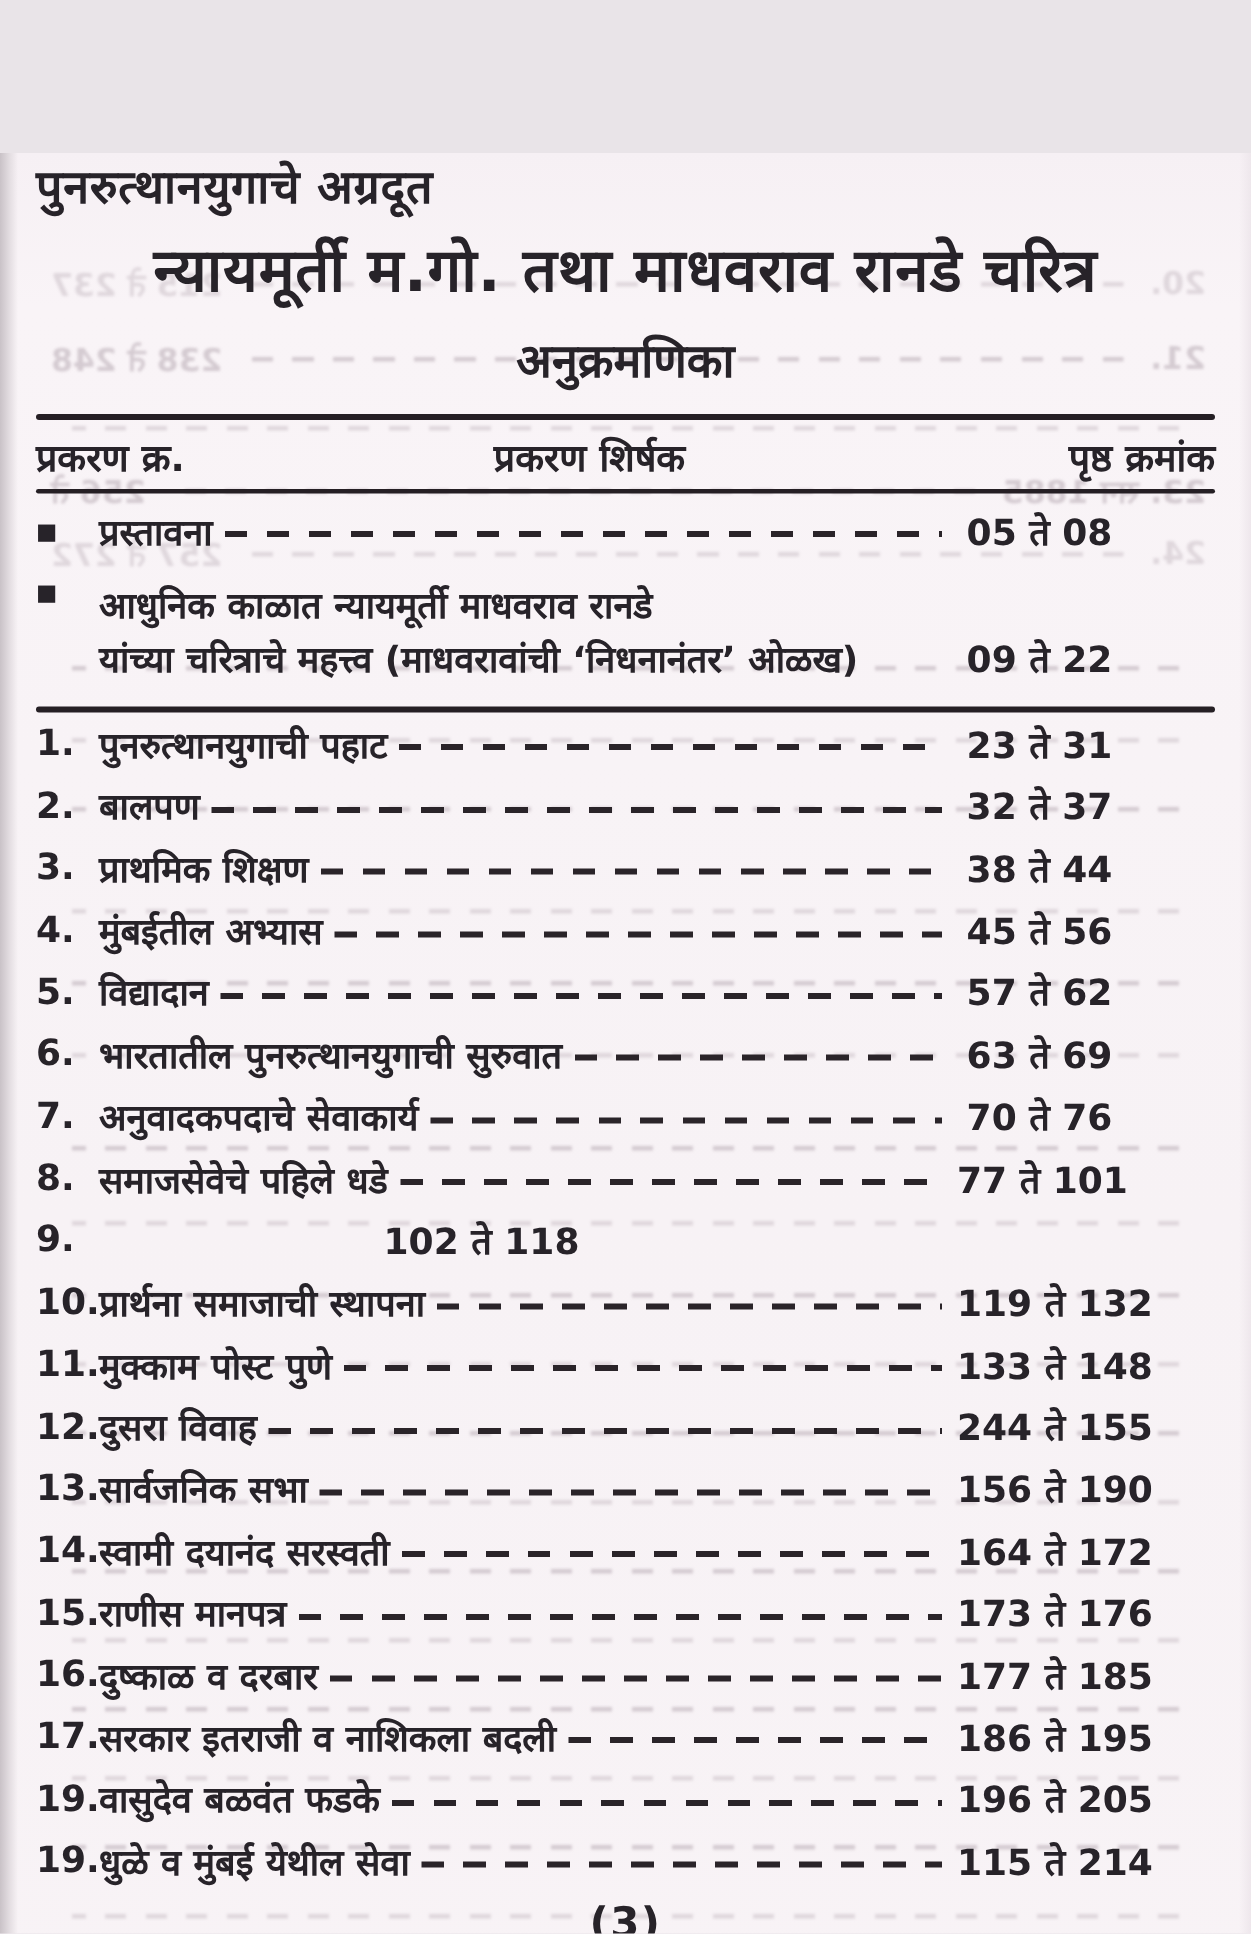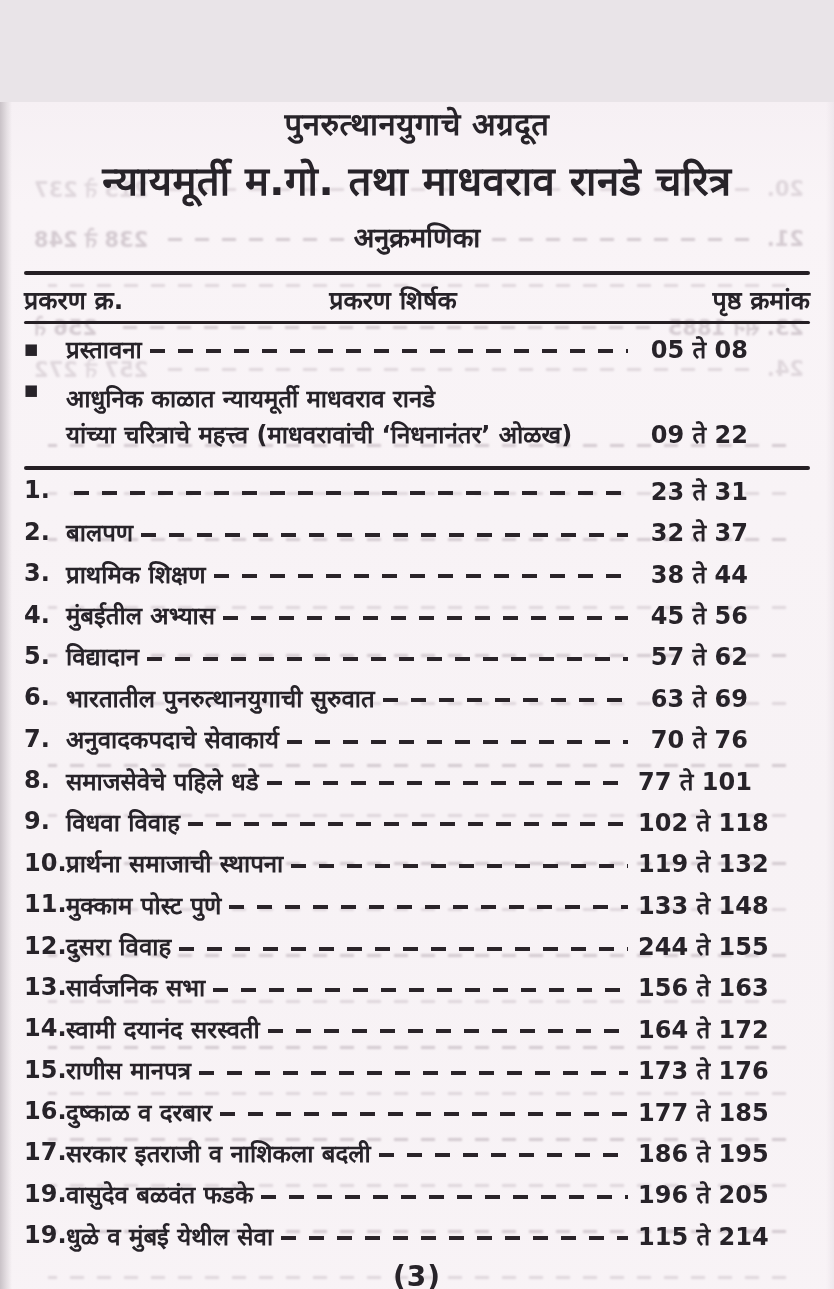--- a/index.html
+++ b/index.html
@@ -38,30 +38,30 @@
   .ghost-line .g-no{margin-right:10px;}
   .ghost-line .g-leader{
     flex:1;height:3px;align-self:center;margin:0 8px;
     background:repeating-linear-gradient(90deg,#b6a9b2 0 14px,transparent 14px 27px);
   }
   .ghost-line .g-pg{margin-left:6px;}
 
   
   .content{position:relative;z-index:2;padding:0 24px;box-sizing:border-box;}
   .kicker{
-    margin:102px 0 12px;text-align:center;
+    margin:102px 0 12px;
     font-size:31px;font-weight:700;letter-spacing:.5px;
   }
   .book-title{
     margin:0 0 6px;text-align:center;
     font-size:40px;font-weight:700;line-height:1.25;letter-spacing:.5px;
   }
   .toc-heading{
     margin:12px 0 16px;text-align:center;
-    font-size:27px;font-weight:700;
+    font-size:31px;font-weight:700;
   }
   .rule{height:4px;background:#251f24;border-radius:2px;}
   .rule.thin{height:3px;}
 
   .thead{
     display:grid;grid-template-columns:1fr auto 1fr;align-items:center;
     padding:7px 0 5px;font-size:25px;font-weight:700;text-align:right;
   }
   .thead .col-no{justify-self:start;}
   .thead .col-title{justify-self:center;transform:translateX(-24px);}
@@ -71,21 +71,21 @@
   .front-row{
     display:grid;grid-template-columns:42px 1fr 172px;align-items:center;
     height:48px;
   }
   .bullet{font-size:15px;line-height:1;transform:translateY(1px);}
   .leader{
     flex:1;height:4px;align-self:center;margin:6px 10px 0 8px;
     background:repeating-linear-gradient(90deg,#2a2429 0 15px,transparent 15px 28px);
   }
   .title-cell{display:flex;min-width:0;white-space:nowrap;}
-  .pages-cell{text-align:right;padding-right:62px;white-space:nowrap;}
+  .pages-cell{text-align:center;padding-right:62px;white-space:nowrap;}
 
   .front-row-multi{display:grid;grid-template-columns:42px 1fr;padding:10px 0 12px;}
   .front-row-multi .l1{line-height:1.45;}
   .front-row-multi .l2{display:grid;grid-template-columns:1fr 172px;align-items:end;line-height:1.55;}
 
   .chapter-list{
     display:flex;flex-direction:column;justify-content:space-between;
     height:778px;margin-top:4px;
   }
   .chapter-row{
@@ -255,20 +255,21 @@
         </div>
       </span>
     </div>
 
     <div class="rule"></div>
 
     <div class="chapter-list" id="chapter-list">
     <div class="row chapter-row">
       <span>1.</span>
       <span class="title-cell">
+        <span>पुनरुत्थानयुगाची पहाट</span>
         <span class="leader"></span>
       </span>
       <span class="pages-cell">23 ते 31</span>
     </div>
 
     <div class="row chapter-row">
       <span>2.</span>
       <span class="title-cell">
         <span>बालपण</span>
         <span class="leader"></span>
@@ -325,24 +326,20 @@
       <span>8.</span>
       <span class="title-cell">
         <span>समाजसेवेचे पहिले धडे</span>
         <span class="leader"></span>
       </span>
       <span class="pages-cell">77 ते 101</span>
     </div>
 
     <div class="row chapter-row">
       <span>9.</span>
-      <span class="title-cell">
-        <span>विधवा विवाह</span>
-        <span class="leader"></span>
-      </span>
       <span class="pages-cell">102 ते 118</span>
     </div>
 
     <div class="row chapter-row">
       <span>10.</span>
       <span class="title-cell">
         <span>प्रार्थना समाजाची स्थापना</span>
         <span class="leader"></span>
       </span>
       <span class="pages-cell">119 ते 132</span>
@@ -365,21 +362,21 @@
       </span>
       <span class="pages-cell">244 ते 155</span>
     </div>
 
     <div class="row chapter-row">
       <span>13.</span>
       <span class="title-cell">
         <span>सार्वजनिक सभा</span>
         <span class="leader"></span>
       </span>
-      <span class="pages-cell">156 ते 163</span>
+      <span class="pages-cell">156 ते 190</span>
     </div>
 
     <div class="row chapter-row">
       <span>14.</span>
       <span class="title-cell">
         <span>स्वामी दयानंद सरस्वती</span>
         <span class="leader"></span>
       </span>
       <span class="pages-cell">164 ते 172</span>
     </div>

